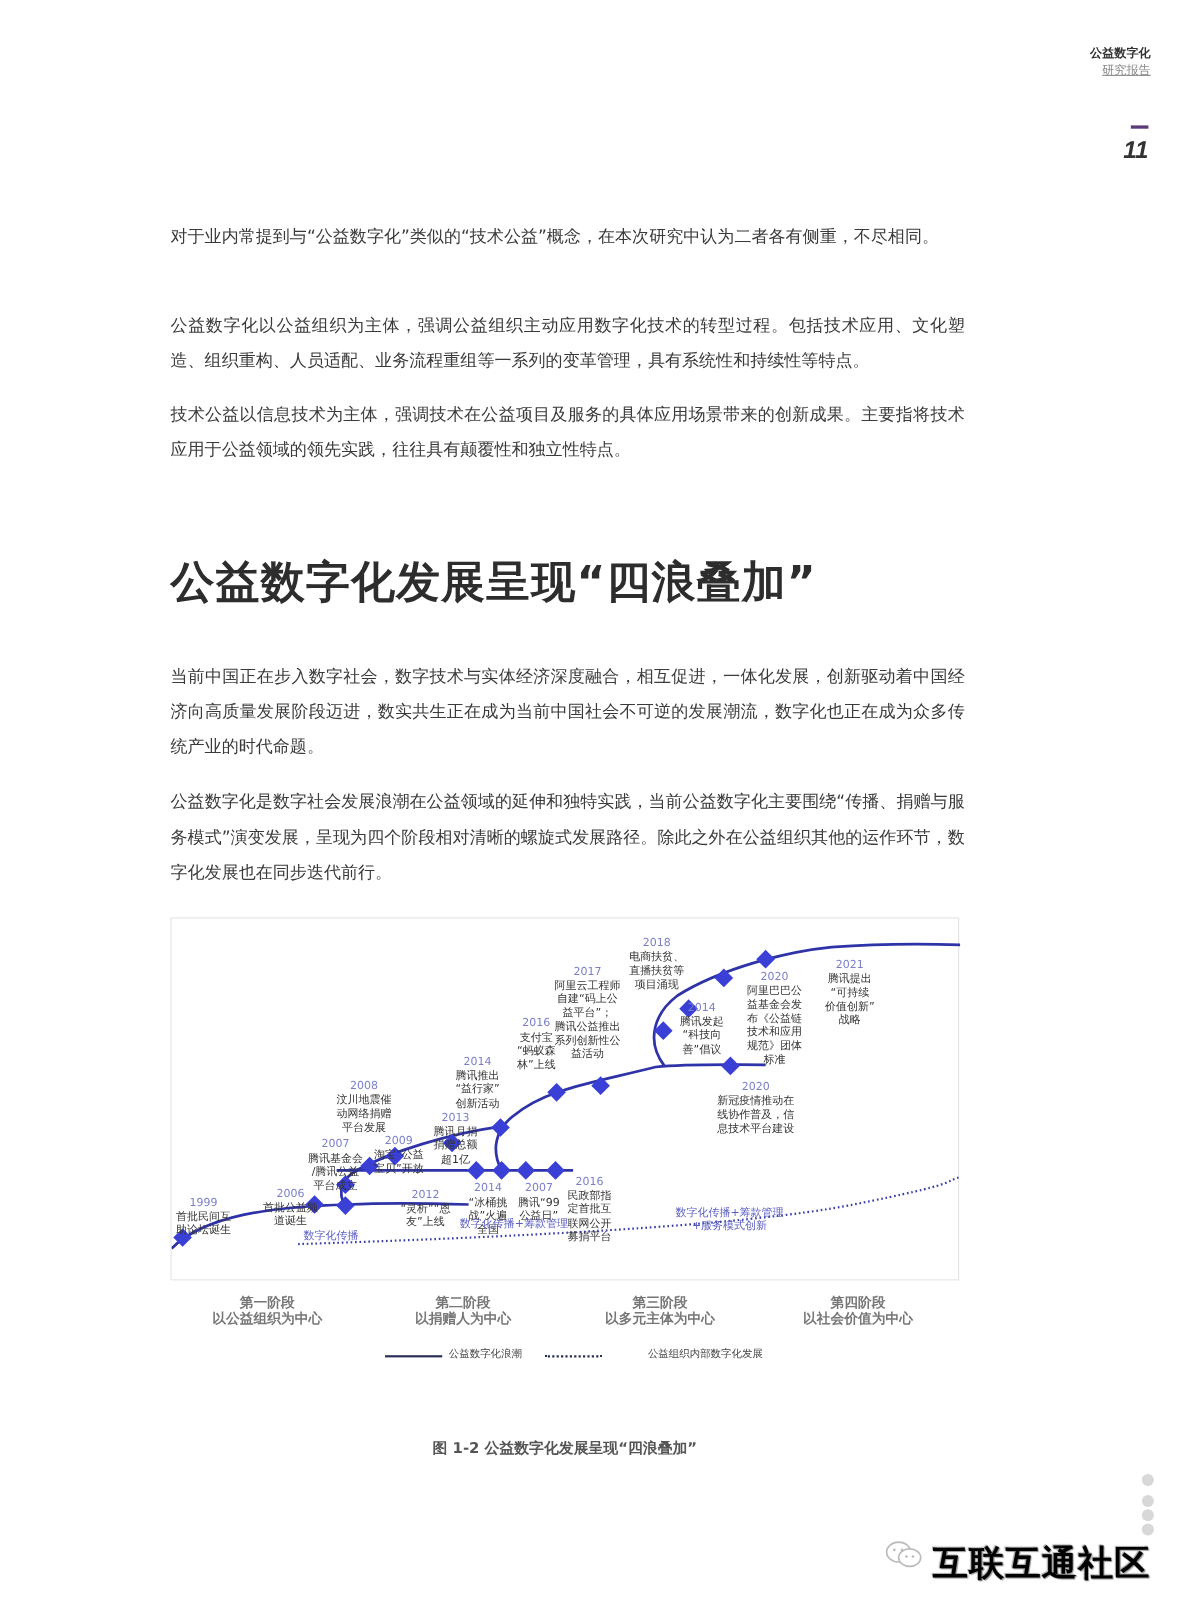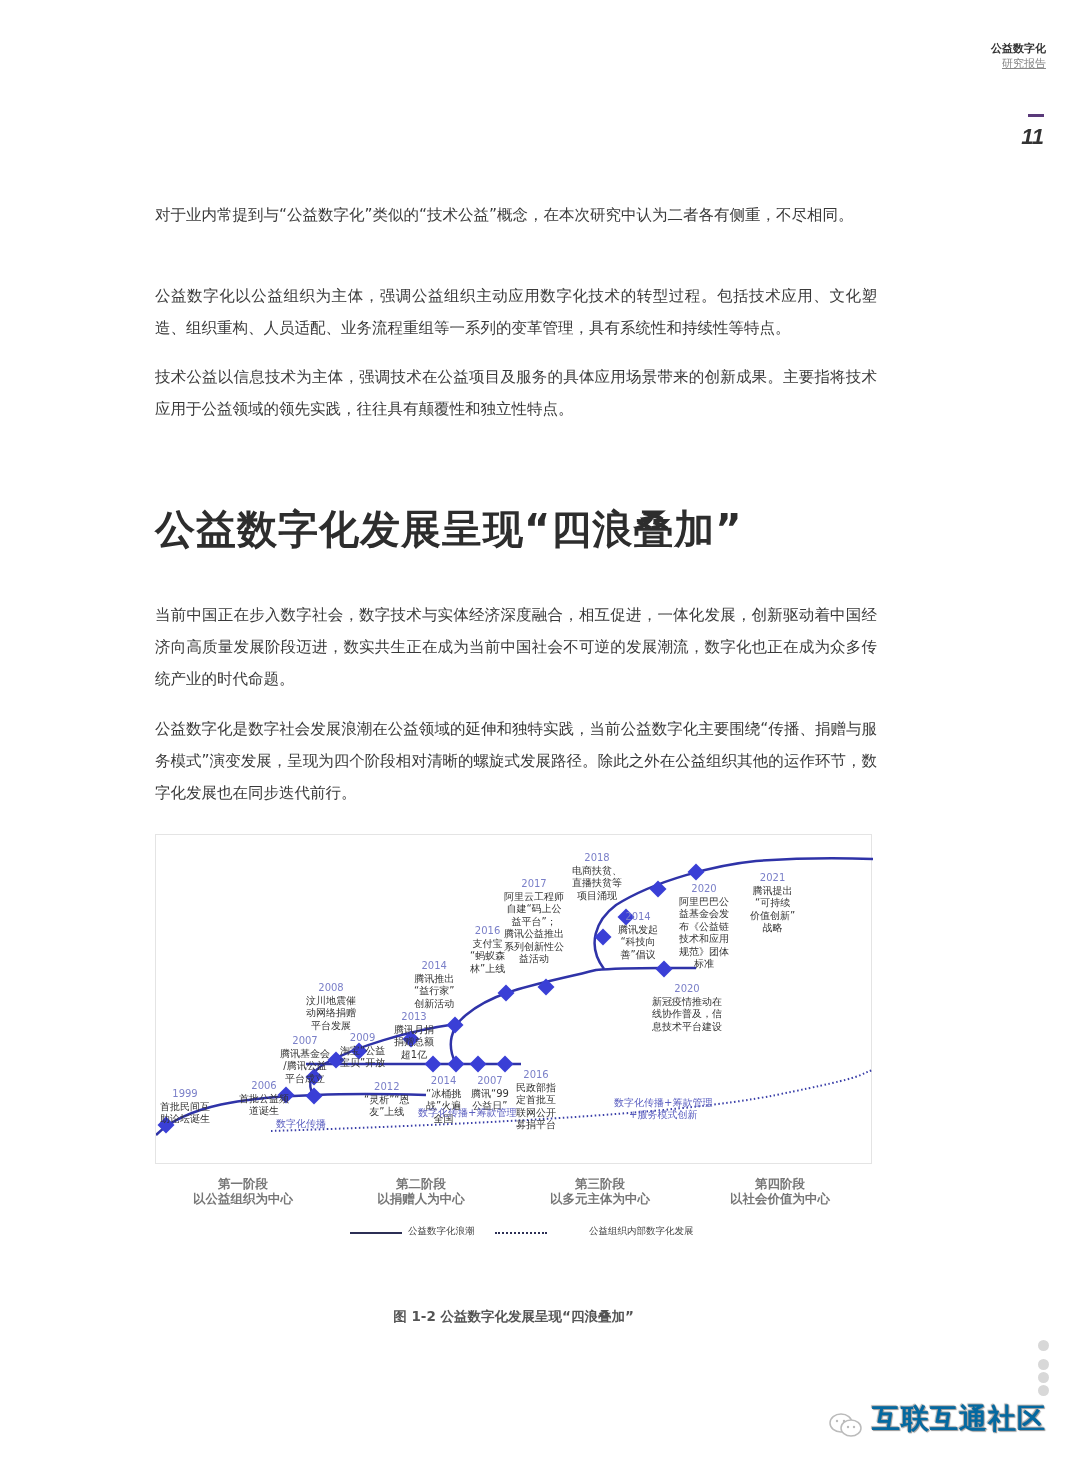--- a/index.html
+++ b/index.html
@@ -20,22 +20,22 @@
   .stage { position: absolute; width: 180px; text-align: center; font-size: 12.5px; font-weight: bold; color: #777; line-height: 15px; }
   .legend { position: absolute; top: 1225px; left: 350px; height: 14px; font-size: 9.5px; color: #444; }
   .legend .line-solid { position: absolute; left: 0; top: 7px; width: 52px; height: 2px; background: #2c2f55; }
   .legend .lab1 { position: absolute; left: 58px; top: 0; white-space: nowrap; }
   .legend .line-dot { position: absolute; left: 145px; top: 7px; width: 52px; border-top: 2px dotted #2c2f55; }
   .legend .lab2 { position: absolute; left: 203px; top: 0; white-space: nowrap; margin-left: 36px; }
   .caption { position: absolute; top: 1264px; left: 155px; width: 717px; text-align: center; font-size: 13.5px; font-weight: bold; color: #555; margin-top: 44px; }
   .dots { position: absolute; left: 1038px; top: 1340px; width: 12px; }
   .dots span { display: block; width: 11px; height: 11px; border-radius: 50%; background: #d8d8d8; margin-bottom: 2px; }
   .dots span:first-child { margin-bottom: 8px; }
-  .wm { position: absolute; right: 34px; top: 1400px; font-size: 28px; color: #0369a1; font-weight: bold; letter-spacing: 1px;
-        text-shadow: 0 0 1px #888, 1px 1px 1px #999, -1px -1px 1px #aaa; display: flex; align-items: flex-end; }
+  .wm { position: absolute; right: 34px; top: 1400px; font-size: 32px; color: #000000; font-weight: bold; letter-spacing: 1px;
+        text-shadow: 0 0 1px #888, 1px 1px 1px #999, -1px -1px 1px #aaa; display: flex; align-items: flex-start; }
   .wm .wechat { width: 36px; height: 26px; margin-right: 8px; }
 </style>
 </head>
 <body>
 
 <div class="hdr-title">公益数字化</div>
 <div class="hdr-sub">研究报告</div>
 <div class="hdr-bar"></div>
 <div class="hdr-page">11</div>
 

